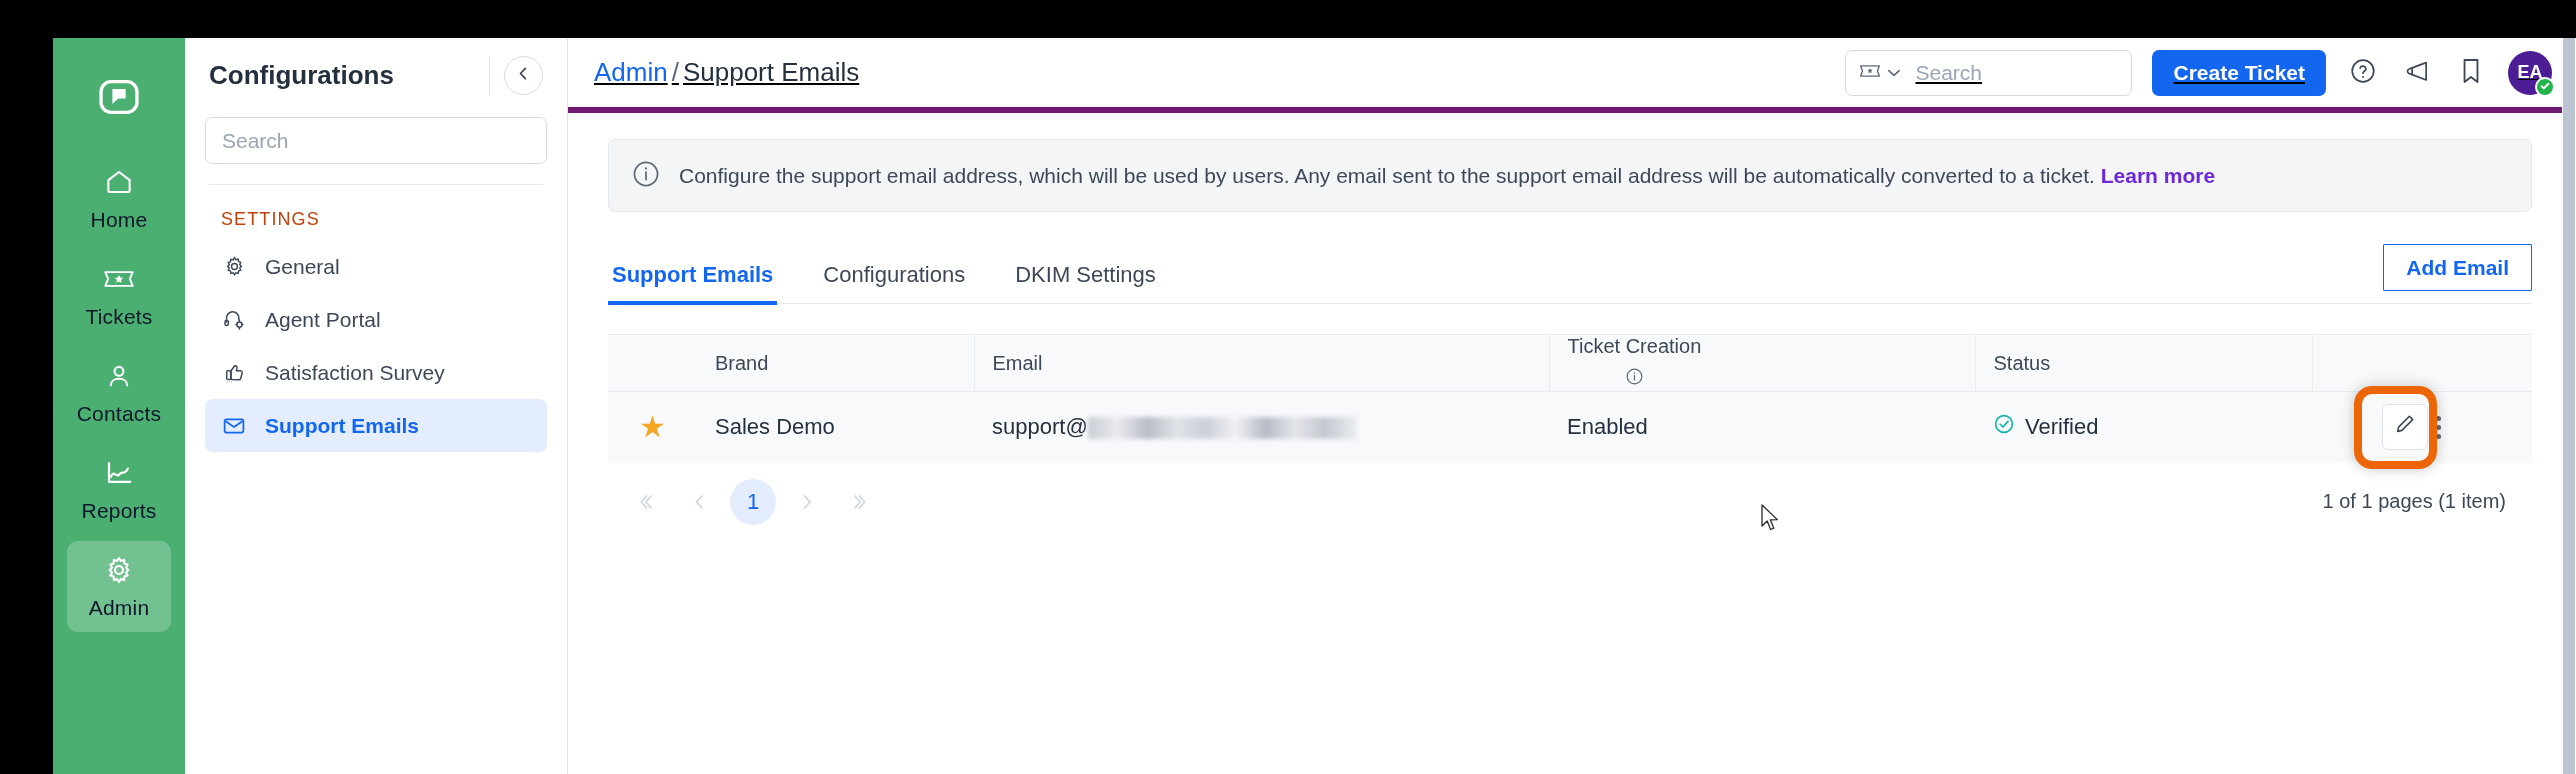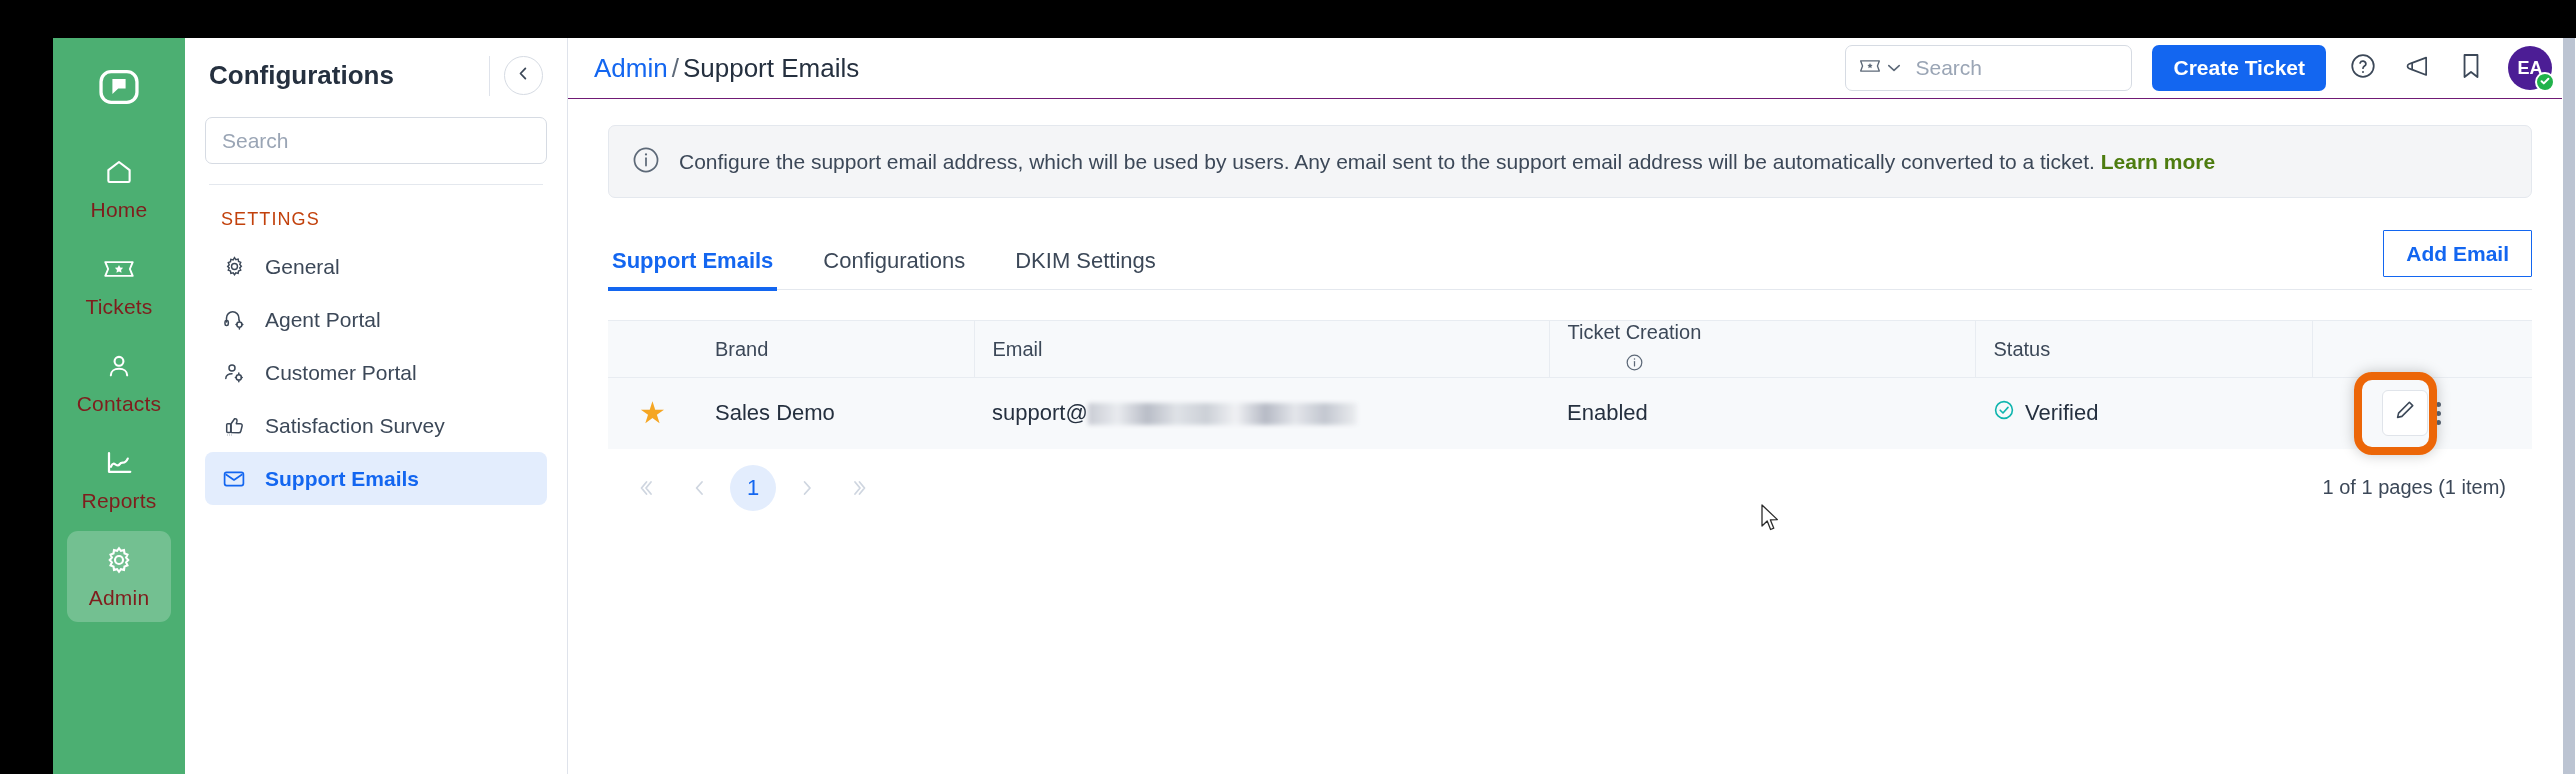--- a/index.html
+++ b/index.html
@@ -17,22 +17,22 @@
     display: flex;
     overflow: hidden;
   }
 
   
   .rail {
     width: 132px; min-width: 132px;
     background: #4caf72;
     display: flex; flex-direction: column;
     align-items: center;
-    padding-top: 18px;
-    color: #7f1d1d;
+    padding-top: 28px;
+    color: #0f172a;
   }
   .rail-logo { width: 61px; height: 61px; display:flex; align-items:center; justify-content:center; margin-bottom: 26px; }
   .rail-item {
     width: 104px; height: 91px;
     display: flex; flex-direction: column;
     align-items: center; justify-content: center;
     gap: 9px; border-radius: 11px;
     margin-bottom: 6px; cursor: pointer;
   }
   .rail-item.active { background: rgba(255,255,255,0.22); }
@@ -77,24 +77,25 @@
   .conf-item .ico { width: 26px; display:flex; align-items:center; justify-content:center; }
   .conf-divider { height:1px; background:#e4e8ee; margin: 20px 4px 0 4px; }
   .conf-section-label {
     font-size: 18px; color: #c2410c; letter-spacing: 1.1px;
     padding: 24px 16px 10px 16px;
   }
 
   
   .main { flex: 1; background: #ffffff; padding: 0; position: relative; overflow: hidden; }
   .topbar {
-    height: 61px; display: flex; align-items: center;
+    height: 75px; display: flex; align-items: center;
     justify-content: space-between;
-    border-bottom: 1px solid #701a75;
+    border-bottom: 6px solid #701a75;
     padding: 0 24px 0 26px;
+    text-decoration: underline;
   }
   .crumb { font-size: 26px; color: #25303f; }
   .crumb .lnk { color: #1366f0; cursor: pointer; }
   .crumb .sep { color: #5d6978; padding: 0 4px; }
   .top-right { display: flex; align-items: center; gap: 20px; }
   .searchbox {
     width: 287px; height: 46px; border: 1px solid #d6dbe3; border-radius: 7px;
     display: flex; align-items: center; background: #fff;
   }
   .sb-type { display:flex; align-items:center; gap:6px; padding: 0 10px 0 13px; cursor:pointer;}
@@ -125,21 +126,21 @@
   }
 
   
   .content-pad { padding: 26px 44px 0 40px; }
   .banner {
     background: #f4f5f7; border: 1px solid #e4e8ee; border-radius: 7px;
     height: 73px; display: flex; align-items: center; gap: 18px;
     padding: 0 22px;
   }
   .banner-text { font-size: 21px; color: #3c4858; }
-  .banner-text .lnk { color: #4d7c0f; font-weight: bold; cursor: pointer; }
+  .banner-text .lnk { color: #6d28d9; font-weight: bold; cursor: pointer; }
 
   
   .tabrow {
     margin-top: 32px; display: flex; align-items: flex-end;
     justify-content: space-between;
     border-bottom: 1px solid #e4e8ee;
   }
   .tabs { display: flex; gap: 42px; }
   .tab {
     font-size: 22px; color: #3c4858; padding: 0 4px 13px 4px;
@@ -318,31 +319,20 @@
       <div class="conf-item">
         <span class="ico">
           <svg width="24" height="24" viewBox="0 0 24 24" fill="none" stroke="#3c4858" stroke-width="1.5" stroke-linecap="round">
             <path d="M4.5 14V10a6.2 6.2 0 0 1 12.4 0v2"></path>
             <rect x="3" y="12.4" width="3.3" height="5" rx="1.5"></rect>
             <circle cx="17.4" cy="16.6" r="2.6"></circle>
             <path d="M17.4 13.2v-.9M17.4 20.9V20M20.8 16.6h-.9M14.9 16.6H14"></path>
           </svg>
         </span>
         <span>Agent Portal</span>
-      </div>
-      <div class="conf-item">
-        <span class="ico">
-          <svg width="24" height="24" viewBox="0 0 24 24" fill="none" stroke="#3c4858" stroke-width="1.5" stroke-linecap="round">
-            <circle cx="10" cy="7" r="3"></circle>
-            <path d="M3.8 17.5c0-3.1 2.8-4.8 6.2-4.8"></path>
-            <circle cx="16.8" cy="16.4" r="2.6"></circle>
-            <path d="M16.8 13v-.9M16.8 20.7v-.9M20.2 16.4h-.9M14.3 16.4h-.9"></path>
-          </svg>
-        </span>
-        <span>Customer Portal</span>
       </div>
       <div class="conf-item">
         <span class="ico">
           <svg width="23" height="24" viewBox="0 0 22 24" fill="none" stroke="#3c4858" stroke-width="1.5" stroke-linejoin="round">
             <path d="M7.6 18.6V9.8l3.5-5c1.9-.3 2.7.8 2.3 2.6l-.6 2.3h4c1.4 0 2.1 1 1.8 2.3l-1.3 5.2c-.3 1.1-1 1.6-2.1 1.6z"></path>
             <rect x="3.2" y="9.8" width="4" height="8.8" rx="1"></rect>
             <path d="M4 21h.3M6 21h.3M8 21h.3"></path>
           </svg>
         </span>
         <span>Satisfaction Survey</span>

